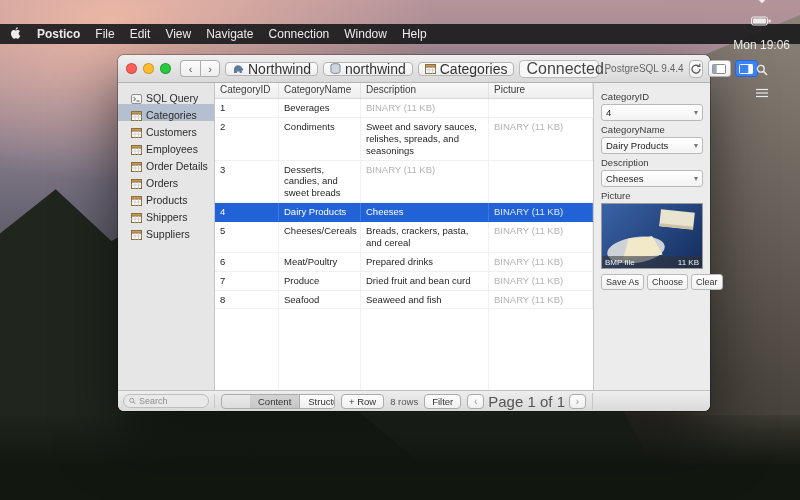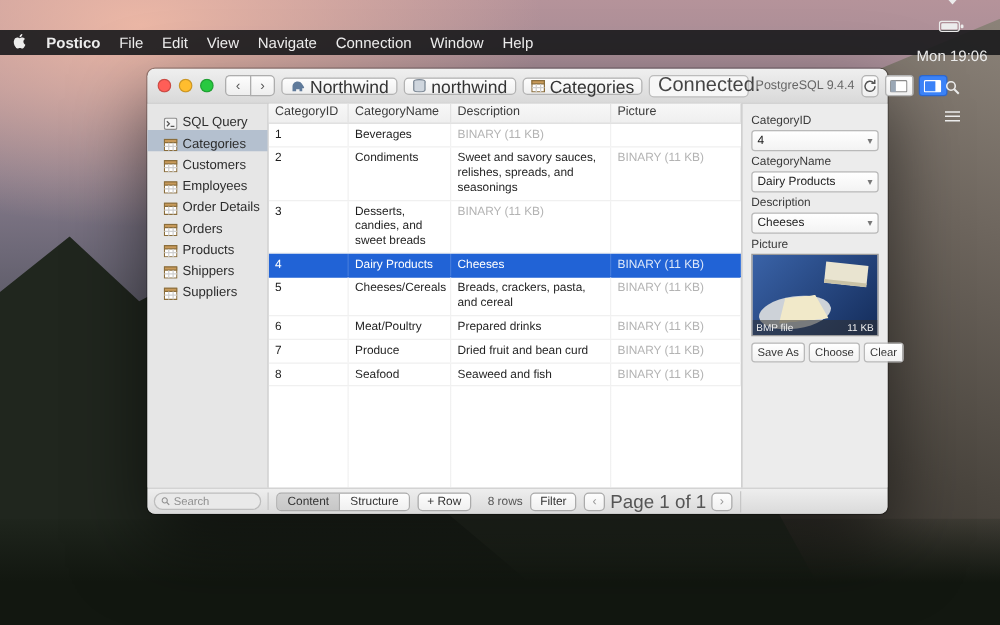--- a/index.html
+++ b/index.html
@@ -112,21 +112,21 @@
     background:linear-gradient(#eee,#dadada); border-top:1px solid #c0c0c0; border-radius:0 0 6px 6px; }
   .f-left { width:97px; flex:none; border-right:1px solid #c6c6c6; display:flex; align-items:center; padding:0 5px; }
   .searchbox { flex:1; height:14px; border:1px solid #bdbdbd; border-radius:7px; background:#e9e9e9;
     display:flex; align-items:center; gap:3px; padding:0 5px; }
   .searchbox input { border:none; background:transparent; outline:none; width:100%;
     font-size:9px; color:#555; font-family:"Liberation Sans", sans-serif; }
   .searchbox input::placeholder { color:#8e8e8e; }
   .f-center { flex:1; display:flex; align-items:center; gap:6px; padding:0 6px; border-right:1px solid #c6c6c6; min-width:0; }
   .seg { display:flex; height:15px; border:1px solid #ababab; border-radius:4px; overflow:hidden; }
   .segitem { font-size:9.5px; color:#333; padding:1px 8px; background:linear-gradient(#fdfdfd,#f0f0f0); }
-  .segitem.selected { background:linear-gradient(#d3d3d3,#c7c7c7); }
+  .segitem.selected { background:linear-gradient(#d3d3d3,#c7c7c7);margin-left:28px; }
   .segitem + .segitem { border-left:1px solid #ababab; }
   .fbtn { height:15px; font-size:9.5px; color:#333; padding:0 7px; border:1px solid #ababab;
     border-radius:4px; background:linear-gradient(#fdfdfd,#f0f0f0); display:flex; align-items:center; white-space:nowrap; }
   .rowcount { margin-left:auto; font-size:9.5px; color:#555; white-space:nowrap; }
   .pager { display:flex; align-items:center; gap:4px; }
   .pagebtn { width:17px; height:15px; border:1px solid #ababab; border-radius:4px;
     background:linear-gradient(#fdfdfd,#f0f0f0); color:#9a9a9a; font-size:10px;
     display:flex; align-items:center; justify-content:center; }
   .pagelabel { font-size:15px; color:#555; white-space:nowrap; }
   .f-right { width:117px; flex:none; }

